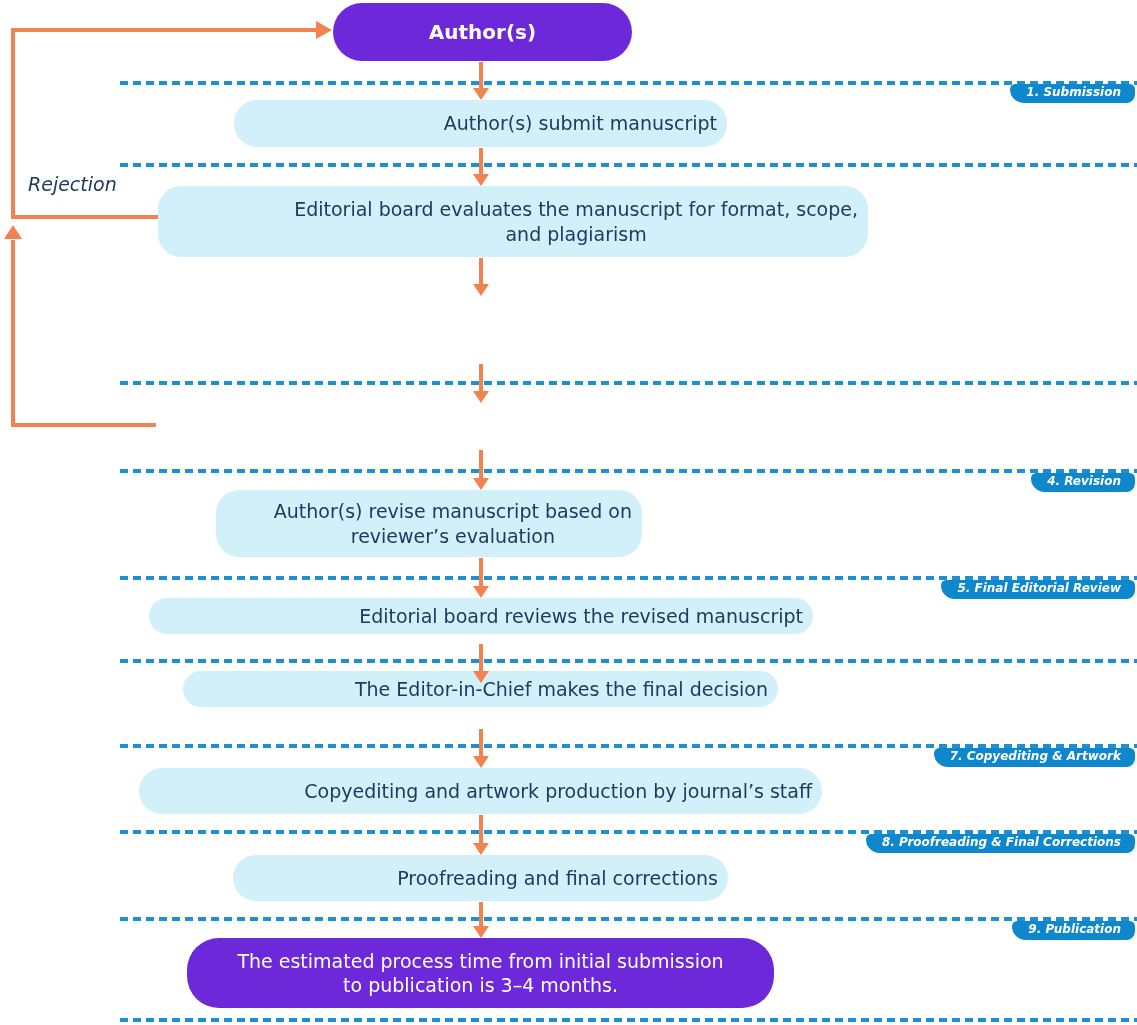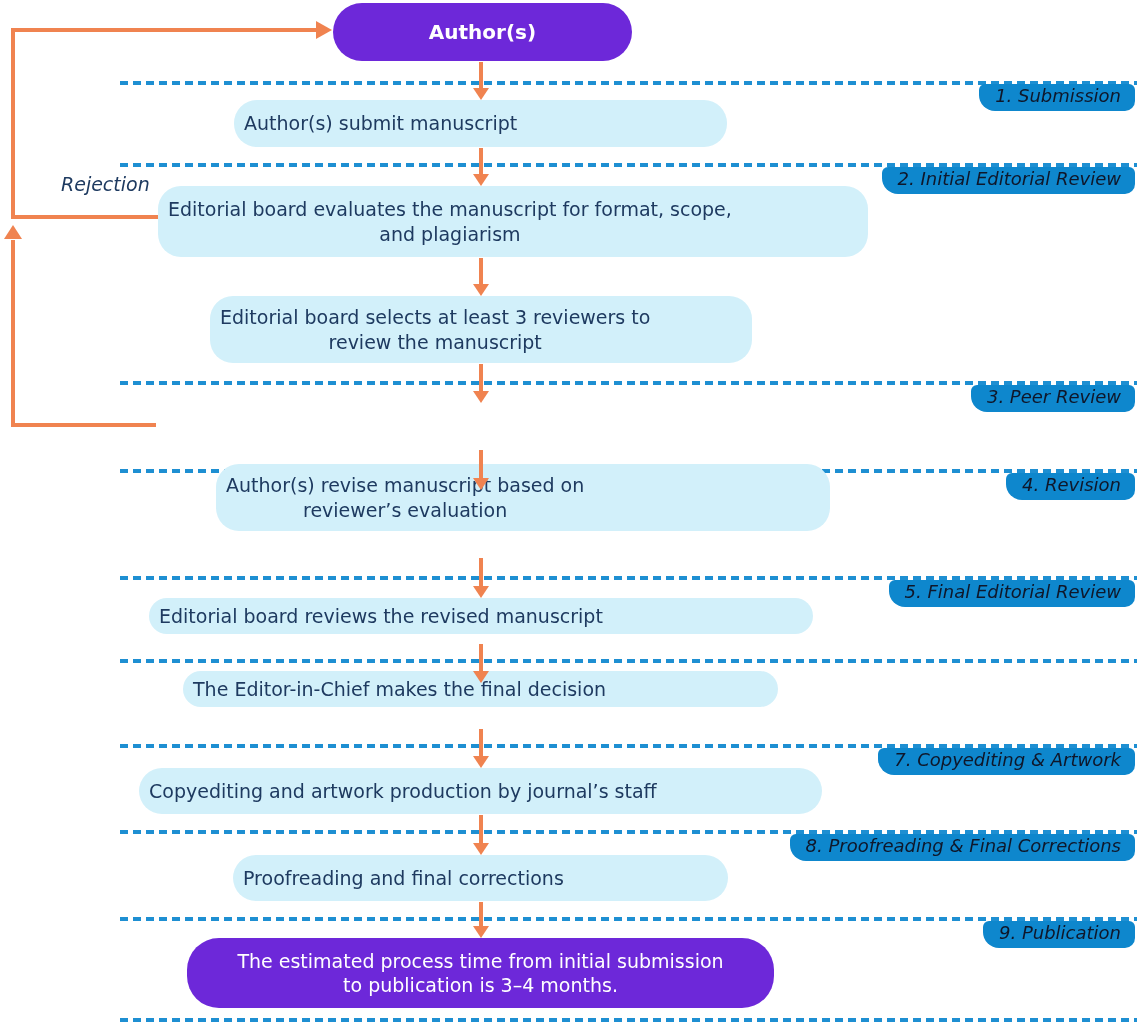--- a/index.html
+++ b/index.html
@@ -11,33 +11,34 @@
     overflow:hidden;
   }
   
   .dash{
     position:absolute;left:120px;right:0;height:4px;
     background:repeating-linear-gradient(90deg,#1E8FD2 0 8px,transparent 8px 13px);
   }
   
   .stage{
     position:absolute;right:2px;
-    background:#0E87CD;color:#0f172a;
-    font-size:18px;font-style:italic;
+    background:#0E87CD;color:#ffffff;
+    font-size:12px;font-style:italic;
     padding:1px 14px 4px 16px;
     border-radius:6px 6px 10px 16px;
     white-space:nowrap;
     line-height:1.2;
+    font-weight:bold;
   }
   
   .pbox{
     position:absolute;
     background:#D2F0FA;
     border-radius:23px;
-    display:flex;align-items:center;justify-content:flex-start;
+    display:flex;align-items:center;justify-content:flex-end;
     text-align:center;
   }
   .ptext{
     color:#1E3A60;font-size:19px;line-height:1.28;
     white-space:pre-line;padding:0 10px;
   }
   
   .onode{
     position:absolute;background:#6d28d9;
     display:flex;align-items:center;justify-content:center;
@@ -51,64 +52,58 @@
   .flow-arrow .shaft{position:absolute;left:6px;top:0;width:4px;height:calc(100% - 11px);background:#F08350;}
   .flow-arrow .head{position:absolute;left:0;bottom:0;width:0;height:0;
     border-left:8px solid transparent;border-right:8px solid transparent;border-top:12px solid #F08350;}
   
   .rline{position:absolute;background:#F08350;}
   .tri-right{position:absolute;width:0;height:0;
     border-top:9px solid transparent;border-bottom:9px solid transparent;border-left:16px solid #F08350;}
   .tri-up{position:absolute;width:0;height:0;
     border-left:9px solid transparent;border-right:9px solid transparent;border-bottom:14px solid #F08350;}
   .rejection-label{
-    position:absolute;color:#1E3A60;font-size:19px;font-style:italic;white-space:nowrap;margin-left:33px;
+    position:absolute;color:#1E3A60;font-size:19px;font-style:italic;white-space:nowrap;
   }
 </style>
 </head>
 <body>
 
 <div class="canvas">
 
   <div class="dash" style="top:81px"></div>
   <div class="dash" style="top:163px"></div>
   <div class="dash" style="top:381px"></div>
   <div class="dash" style="top:469px"></div>
   <div class="dash" style="top:576px"></div>
   <div class="dash" style="top:659px"></div>
   <div class="dash" style="top:744px"></div>
   <div class="dash" style="top:830px"></div>
   <div class="dash" style="top:917px"></div>
   <div class="dash" style="top:1018px"></div>
 
   <div class="stage" style="top:84px">1. Submission</div>
-  <div class="stage" style="top:167px">2. Initial Editorial Review</div>
-  <div class="stage" style="top:385px">3. Peer Review</div>
   <div class="stage" style="top:473px">4. Revision</div>
   <div class="stage" style="top:580px">5. Final Editorial Review</div>
   <div class="stage" style="top:748px">7. Copyediting &amp; Artwork</div>
   <div class="stage" style="top:834px">8. Proofreading &amp; Final Corrections</div>
   <div class="stage" style="top:921px">9. Publication</div>
 
   <div class="onode author" style="left:333px;top:3px;width:299px;height:58px">
     <span>Author(s)</span>
   </div>
 
   <div class="pbox" style="left:234px;top:100px;width:493px;height:47px">
     <span class="ptext">Author(s) submit manuscript</span>
   </div>
   <div class="pbox" style="left:158px;top:186px;width:710px;height:71px">
     <span class="ptext">Editorial board evaluates the manuscript for format, scope,
 and plagiarism</span>
   </div>
-  <div class="pbox" style="left:210px;top:296px;width:542px;height:67px">
-    <span class="ptext">Editorial board selects at least 3 reviewers to
-review the manuscript</span>
-  </div>
-  <div class="pbox" style="left:216px;top:464px;width:614px;height:67px">
+  <div class="pbox" style="left:216px;top:490px;width:426px;height:67px">
     <span class="ptext">Author(s) revise manuscript based on
 reviewer’s evaluation</span>
   </div>
   <div class="pbox" style="left:149px;top:598px;width:664px;height:36px">
     <span class="ptext">Editorial board reviews the revised manuscript</span>
   </div>
   <div class="pbox" style="left:183px;top:671px;width:595px;height:36px">
     <span class="ptext">The Editor-in-Chief makes the final decision</span>
   </div>
   <div class="pbox" style="left:233px;top:855px;width:495px;height:46px">

